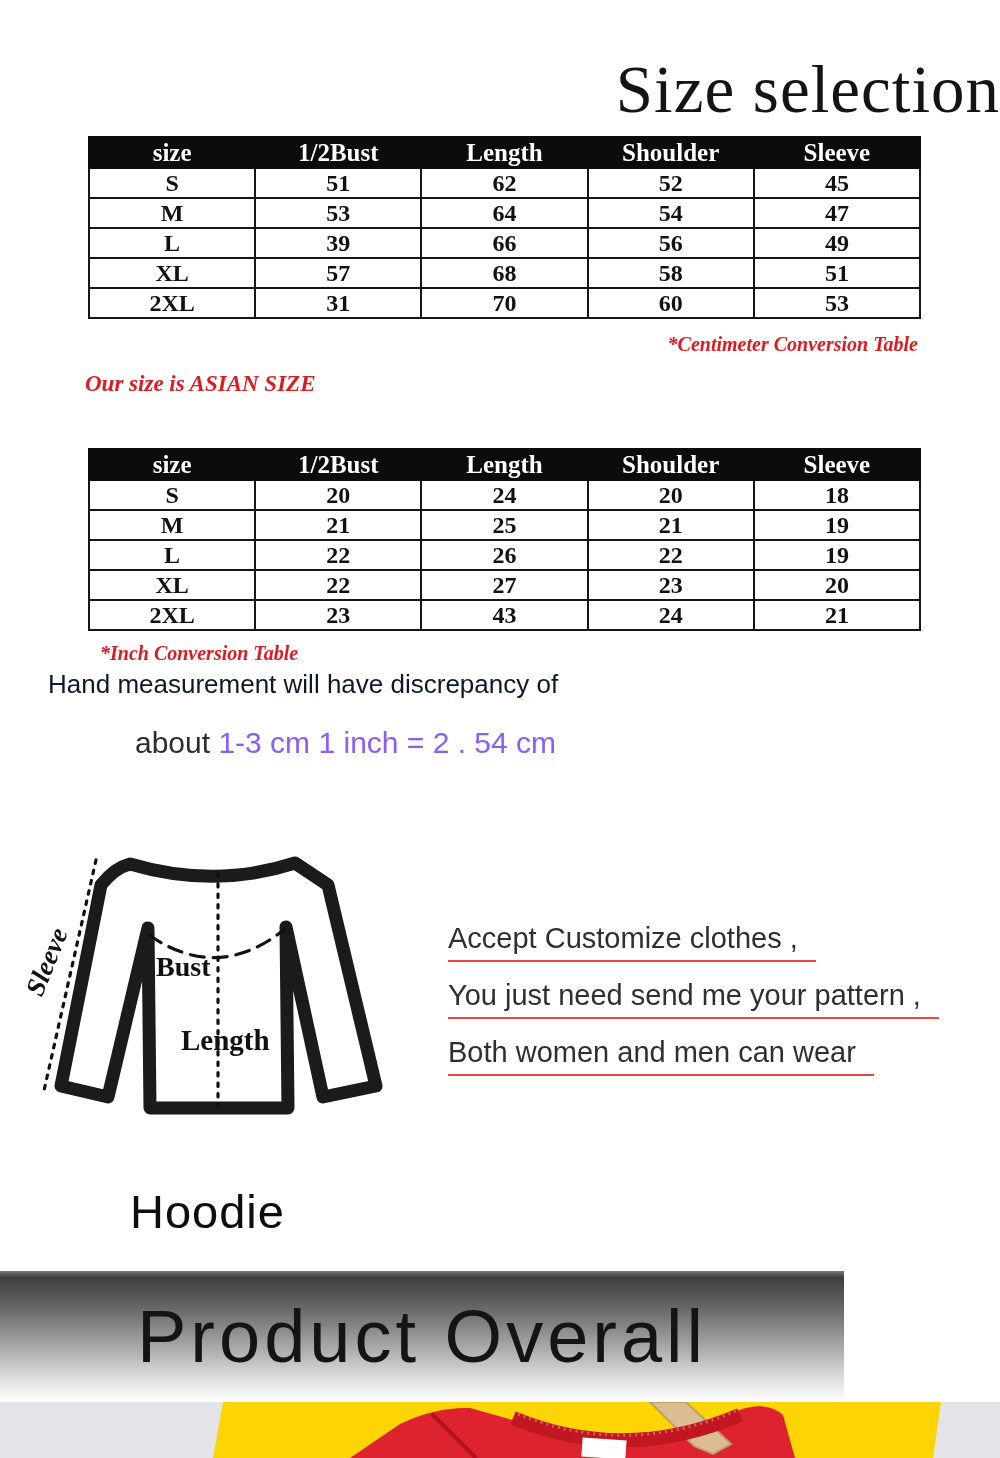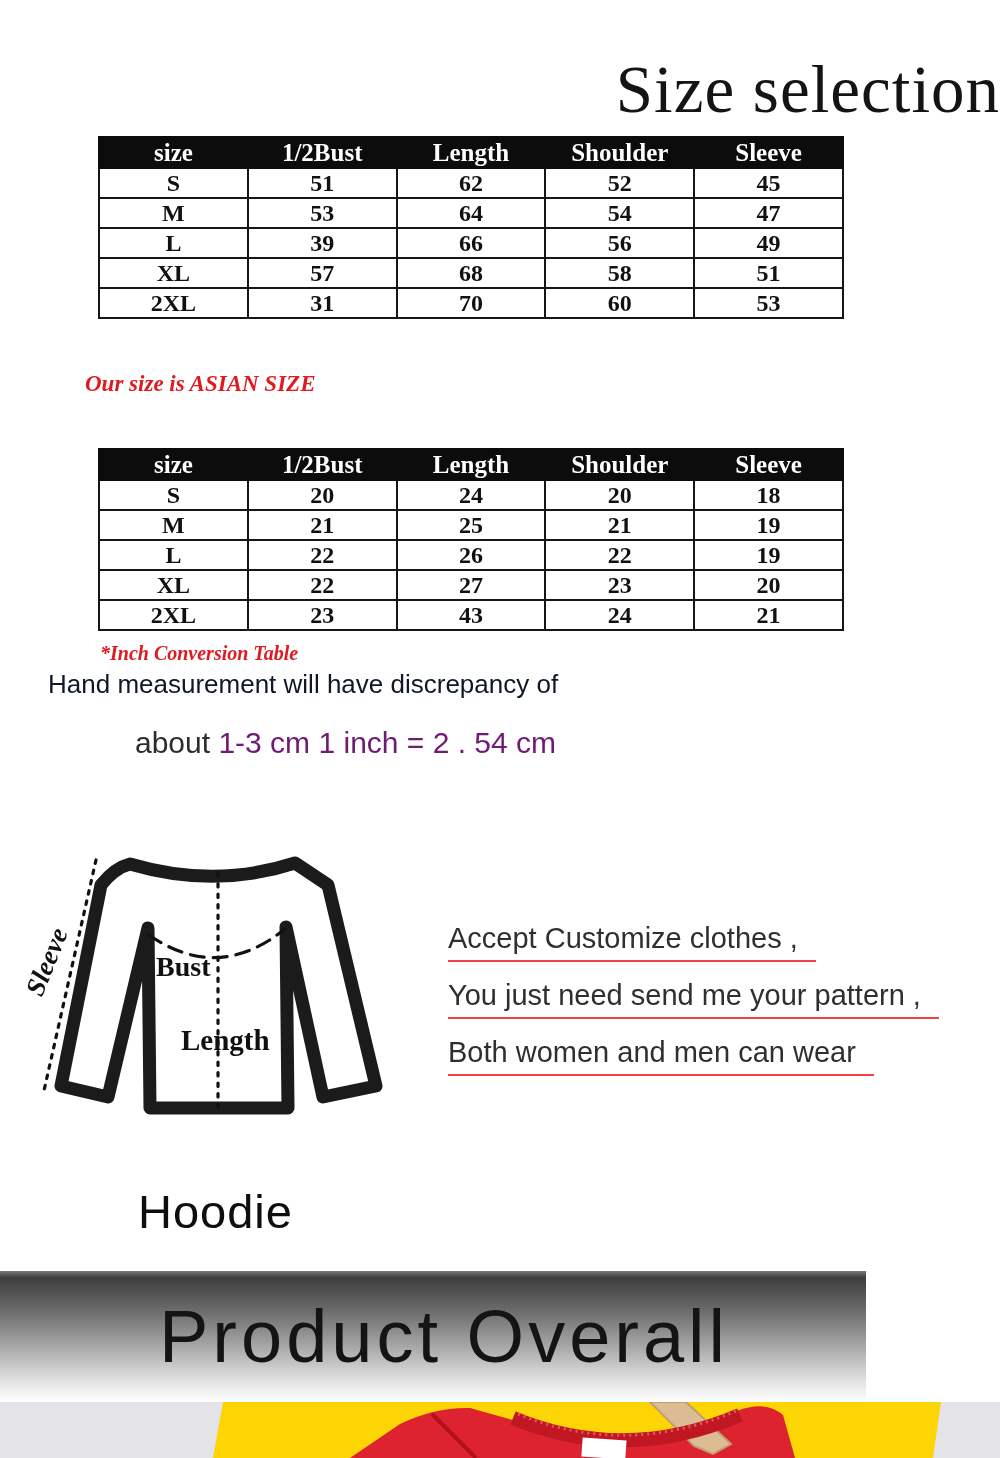--- a/index.html
+++ b/index.html
@@ -9,21 +9,21 @@
     font-family:"Liberation Serif", serif;color:#141414;
   }
   .abs{position:absolute;}
   
   .title{
     top:6px;left:0;width:1000px;text-align:right;
     font-size:67px;font-weight:400;letter-spacing:1px;color:#141414;
   }
   
   table.size-table{
-    position:absolute;left:98px;width:746px;
+    position:absolute;left:88px;width:833px;
     border-collapse:collapse;table-layout:fixed;
     font-family:"Liberation Serif", serif;
   }
   table.t-cm{top:136px;}
   table.t-inch{top:448px;}
   table.size-table th{
     background:#0c0c0c;color:#ffffff;font-weight:700;font-size:25px;
     height:29px;padding:0;border:2px solid #0c0c0c;text-align:center;
   }
   table.size-table td{
@@ -50,27 +50,27 @@
   .customize{top:922px;left:448px;}
   .customize .uline{
     display:table;font-family:"Liberation Sans", sans-serif;
     font-size:29px;color:#2f2f2f;
     padding:0 18px 5px 0;border-bottom:2px solid #ef4444;margin-bottom:17px;
     white-space:nowrap;
   }
   
   .hoodie-label{
     top:1184px;left:130px;font-family:"Liberation Sans", sans-serif;
-    font-size:47px;color:#0e0e0e;letter-spacing:1px;margin-left:8px;
+    font-size:47px;color:#0e0e0e;letter-spacing:1px;
   }
   
   .banner{
     top:1271px;left:0;width:844px;height:131px;
     background:linear-gradient(180deg,#787878 0%,#3e3e3e 5%,#6b6b6b 30%,#a8a8a8 58%,#e2e2e2 84%,#ffffff 100%);
-    display:flex;align-items:center;justify-content:center;padding-left:22px;
+    display:flex;align-items:center;justify-content:center;
   }
   .banner-text{
     font-family:"Liberation Sans", sans-serif;font-weight:400;
     font-size:74px;color:#141414;letter-spacing:4px;
   }
   
   .photo{top:1402px;left:0;width:1000px;height:56px;overflow:hidden;}
   svg text{user-select:none;}
 </style>
 </head>
@@ -122,20 +122,21 @@
         <tr>
           <td>2XL</td>
           <td>31</td>
           <td>70</td>
           <td>60</td>
           <td>53</td>
         </tr>
       </tbody>
   </table>
 
+  <div class="abs red-note note-cm" style="color: rgb(223, 26, 32);">*Centimeter Conversion Table</div>
   <div class="abs red-note note-asian" style="color: rgb(223, 26, 32);">Our size is ASIAN SIZE</div>
 
   <table class="size-table t-inch">
     <thead>
       <tr id="inch-head">
           <th>size</th>
           <th>1/2Bust</th>
           <th>Length</th>
           <th>Shoulder</th>
           <th>Sleeve</th>
@@ -176,21 +177,21 @@
           <td>43</td>
           <td>24</td>
           <td>21</td>
         </tr>
       </tbody>
   </table>
 
   <div class="abs red-note note-inch" style="color: rgb(223, 26, 32);">*Inch Conversion Table</div>
 
   <div class="abs disc1">Hand measurement will have discrepancy of</div>
-  <div class="abs disc2"><span>about</span> <span id="disc-red" style="color: #701a75;">1-3 cm 1 inch = 2 . 54 cm</span></div>
+  <div class="abs disc2"><span>about</span> <span id="disc-red" style="color: #8b5cf6;">1-3 cm 1 inch = 2 . 54 cm</span></div>
 
   <svg class="abs" style="left:18px;top:843px;" width="430" height="312" viewBox="0 0 430 312">
 
     <path d="M 83,42
          C 95,27 104,23 112,21
          Q 197,46 277,20
          L 310,42
          L 358,243
          L 305,254
          L 268,84

